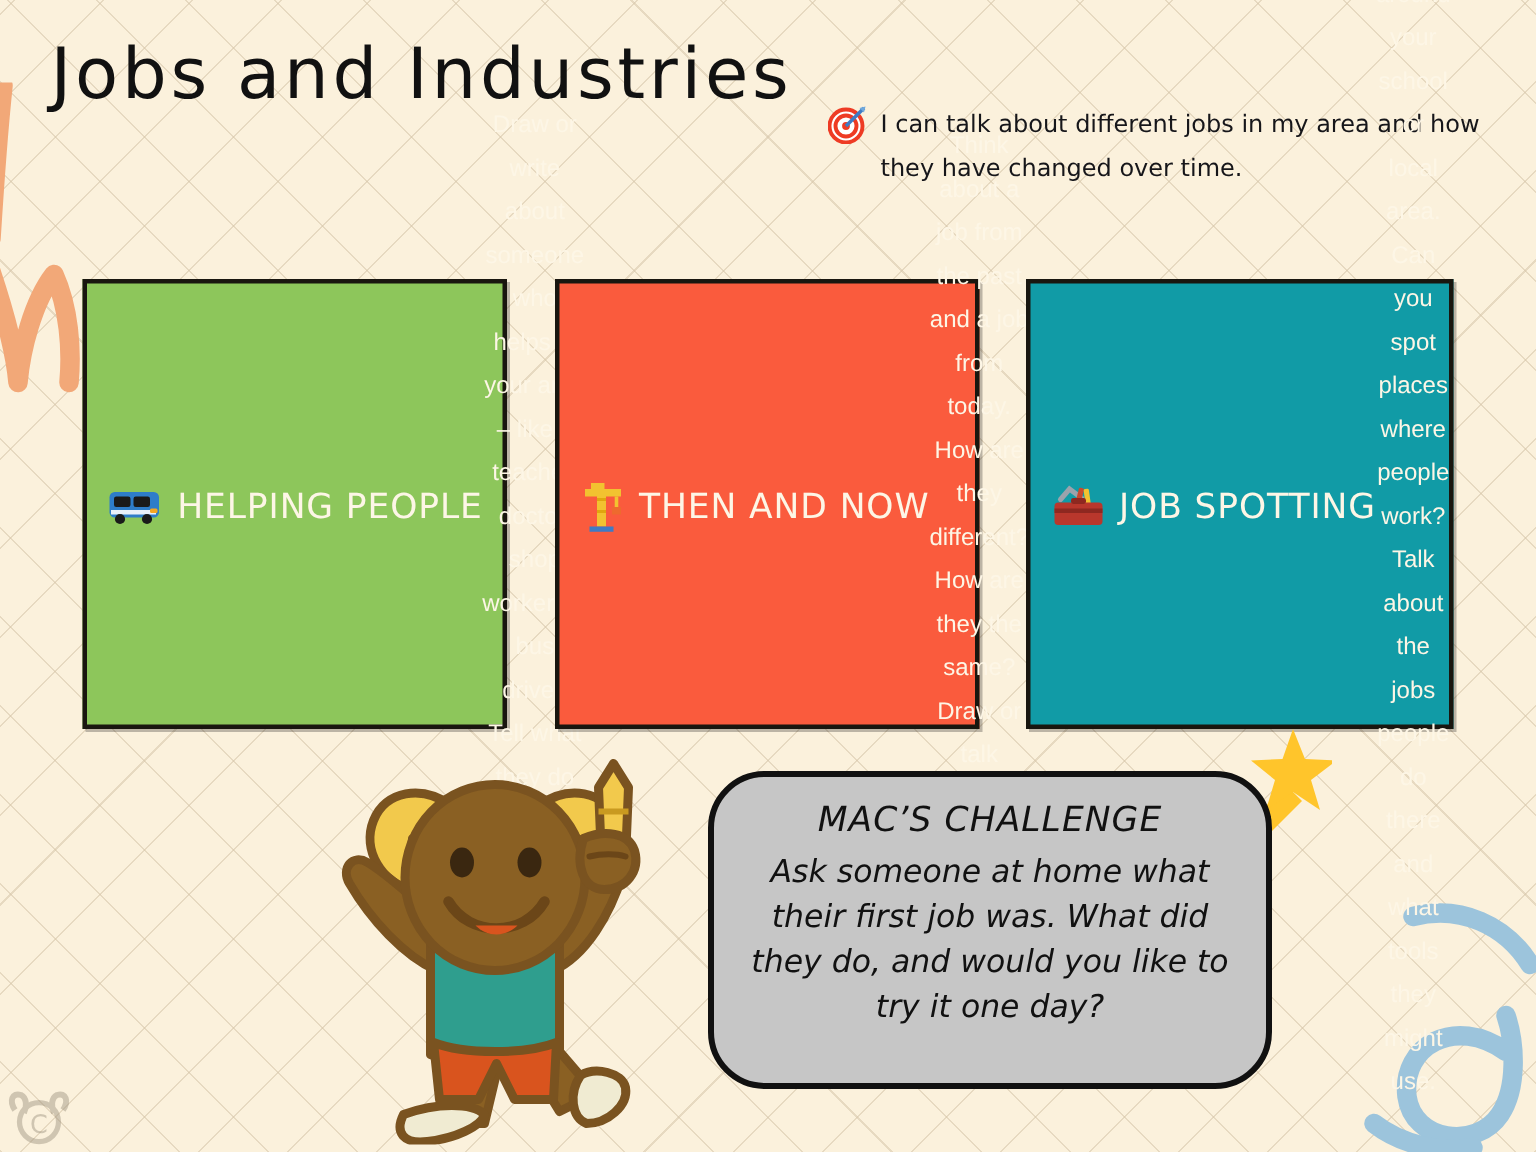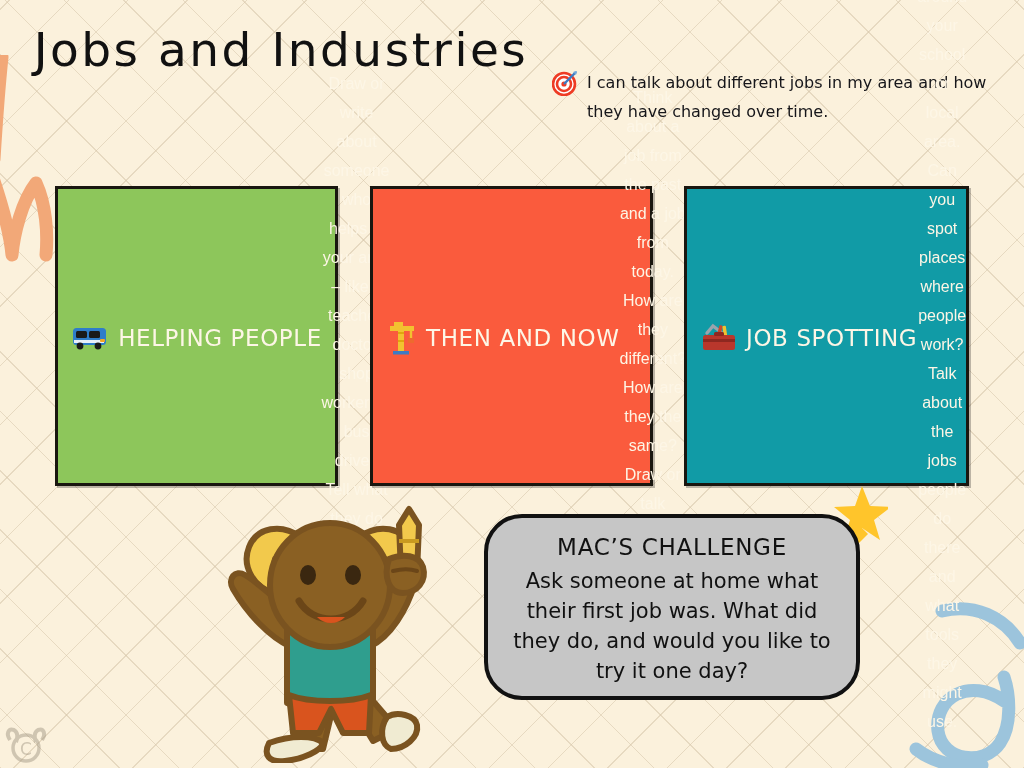--- a/index.html
+++ b/index.html
@@ -113,30 +113,31 @@
     font-size: 16px;
     line-height: 29px;
     color: #fdf6e6;
     text-align: center;
     width: 100%;
   }
 
   
   #challenge-box {
     position: absolute;
-    left: 484px;
+    left: 472px;
     top: 514px;
     width: 376px;
-    height: 186px;
+    height: 212px;
     background: #c6c6c6;
     border: 4px solid #111111;
     border-radius: 38px;
     box-sizing: border-box;
     padding: 16px 20px 12px 20px;
     text-align: center;
+    font-style: italic;
   }
   #challenge-title {
     font-family: "DejaVu Sans", sans-serif;
     font-size: 23px;
     letter-spacing: 0.7px;
     color: #111111;
     margin-bottom: 6px;
   }
   #challenge-text {
     font-family: "DejaVu Sans", sans-serif;

